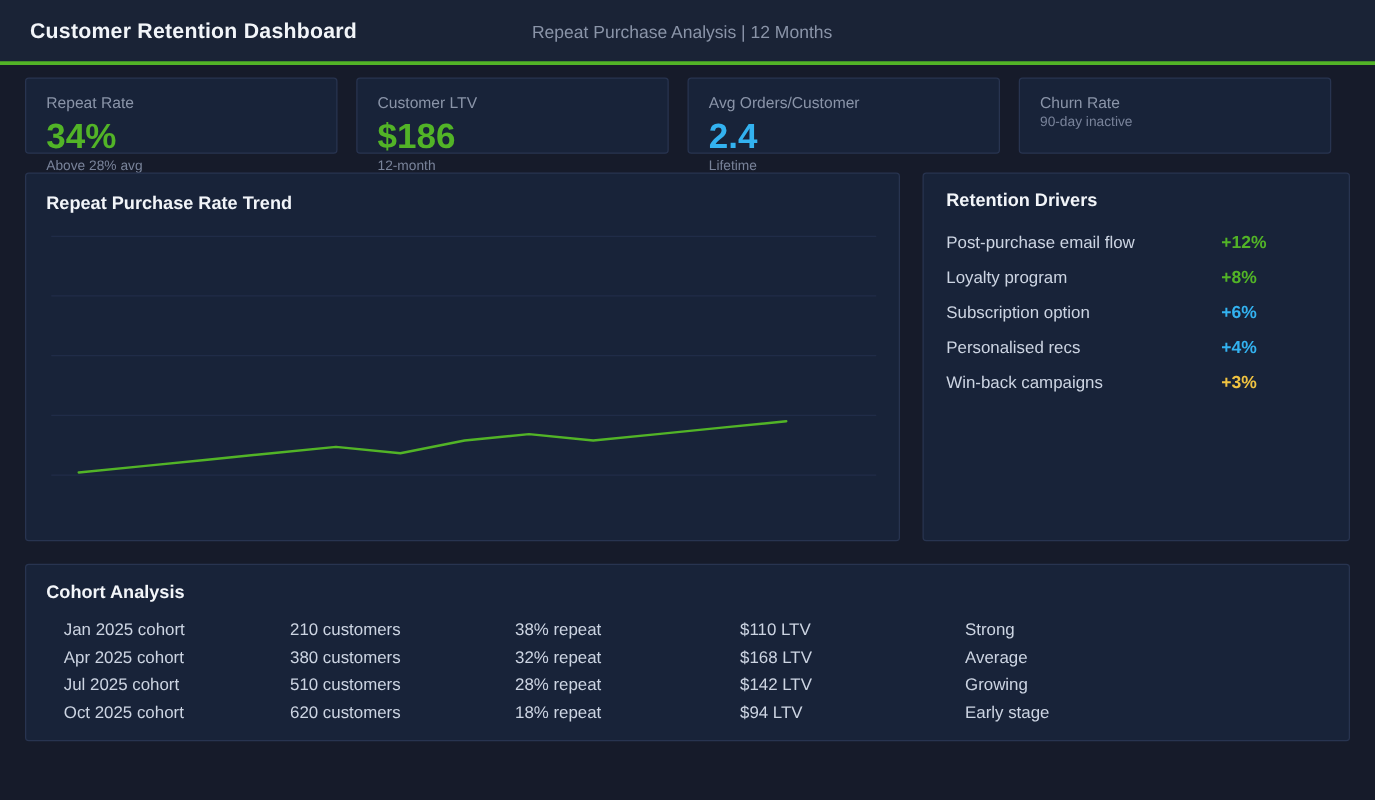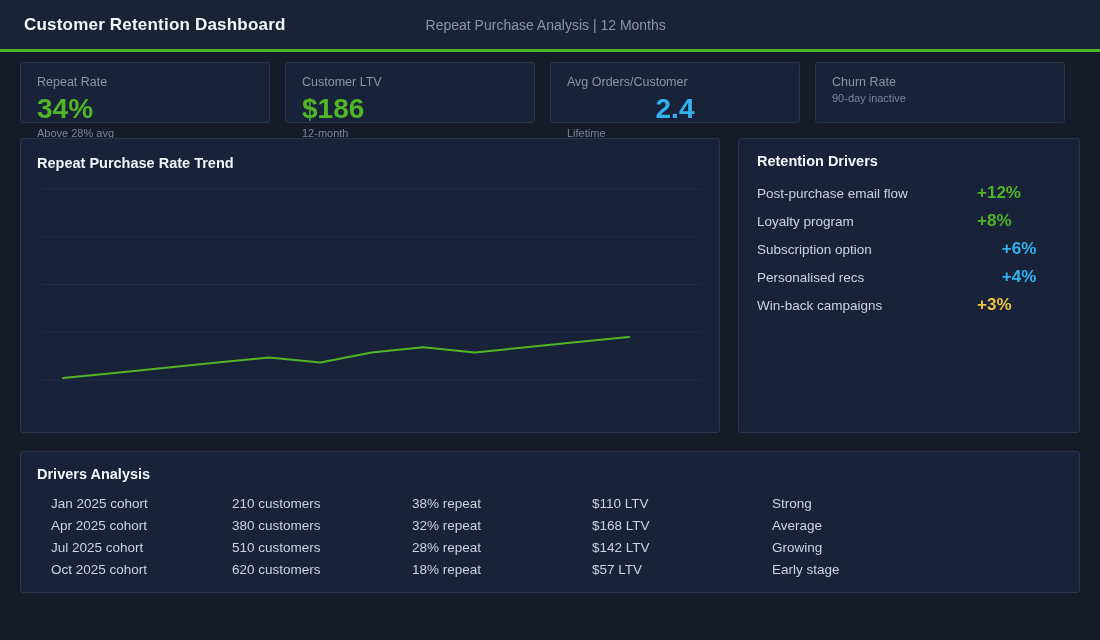--- a/index.html
+++ b/index.html
@@ -56,21 +56,21 @@
   }
   .kpi{
     width:250px;
     height:61px;
     padding:12px 16px 10px 16px;
   }
   .kpi-label{font-size:12.5px;color:var(--label);}
   .kpi-value{font-size:28px;font-weight:700;margin-top:5px;line-height:30px;}
   .kpi-sub{font-size:11px;color:var(--sub);margin-top:3px;}
   .c-green{color:var(--green);}
-  .c-cyan{color:var(--cyan);text-align:center;}
+  .c-cyan{color:var(--cyan);}
   .c-amber{color:var(--amber);}
   
   .mid-row{
     display:flex;
     gap:18px;
     margin:15px 20px 0 20px;
   }
   .trend-panel{
     width:700px;
     height:295px;
@@ -102,21 +102,21 @@
     padding:14px 18px;
   }
   .drivers-panel .panel-title{padding:0;margin-bottom:10px;}
   .driver-row{
     display:flex;
     align-items:center;
     height:28px;
     font-size:13.5px;
   }
   .driver-label{flex:1;color:var(--body);}
-  .driver-value{width:84px;font-weight:700;font-size:17px;margin-left:15px;}
+  .driver-value{width:84px;font-weight:700;font-size:14px;margin-left:15px;}
   
   .cohort-panel{
     margin:18px 20px 0 20px;
     height:142px;
     padding:14px 16px;
   }
   .cohort-panel .panel-title{padding:0;margin-bottom:10px;}
   .cohort-table{
     padding-left:14px;
   }
@@ -190,21 +190,21 @@
       <span class="driver-value c-cyan">+4%</span>
     </div>
     <div class="driver-row">
       <span class="driver-label">Win-back campaigns</span>
       <span class="driver-value c-amber">+3%</span>
     </div>
   </aside>
 </section>
 
 <section class="card cohort-panel">
-  <div class="panel-title">Drivers Analysis</div>
+  <div class="panel-title">Cohort Analysis</div>
   <div class="cohort-table">
     <div class="cohort-row">
       <span>Jan 2025 cohort</span>
       <span>210 customers</span>
       <span>38% repeat</span>
       <span>$110 LTV</span>
       <span>Strong</span>
     </div>
     <div class="cohort-row">
       <span>Apr 2025 cohort</span>
@@ -217,17 +217,17 @@
       <span>Jul 2025 cohort</span>
       <span>510 customers</span>
       <span>28% repeat</span>
       <span>$142 LTV</span>
       <span>Growing</span>
     </div>
     <div class="cohort-row">
       <span>Oct 2025 cohort</span>
       <span>620 customers</span>
       <span>18% repeat</span>
-      <span>$57 LTV</span>
+      <span>$94 LTV</span>
       <span>Early stage</span>
     </div>
   </div>
 </section>
 
 </body></html>

